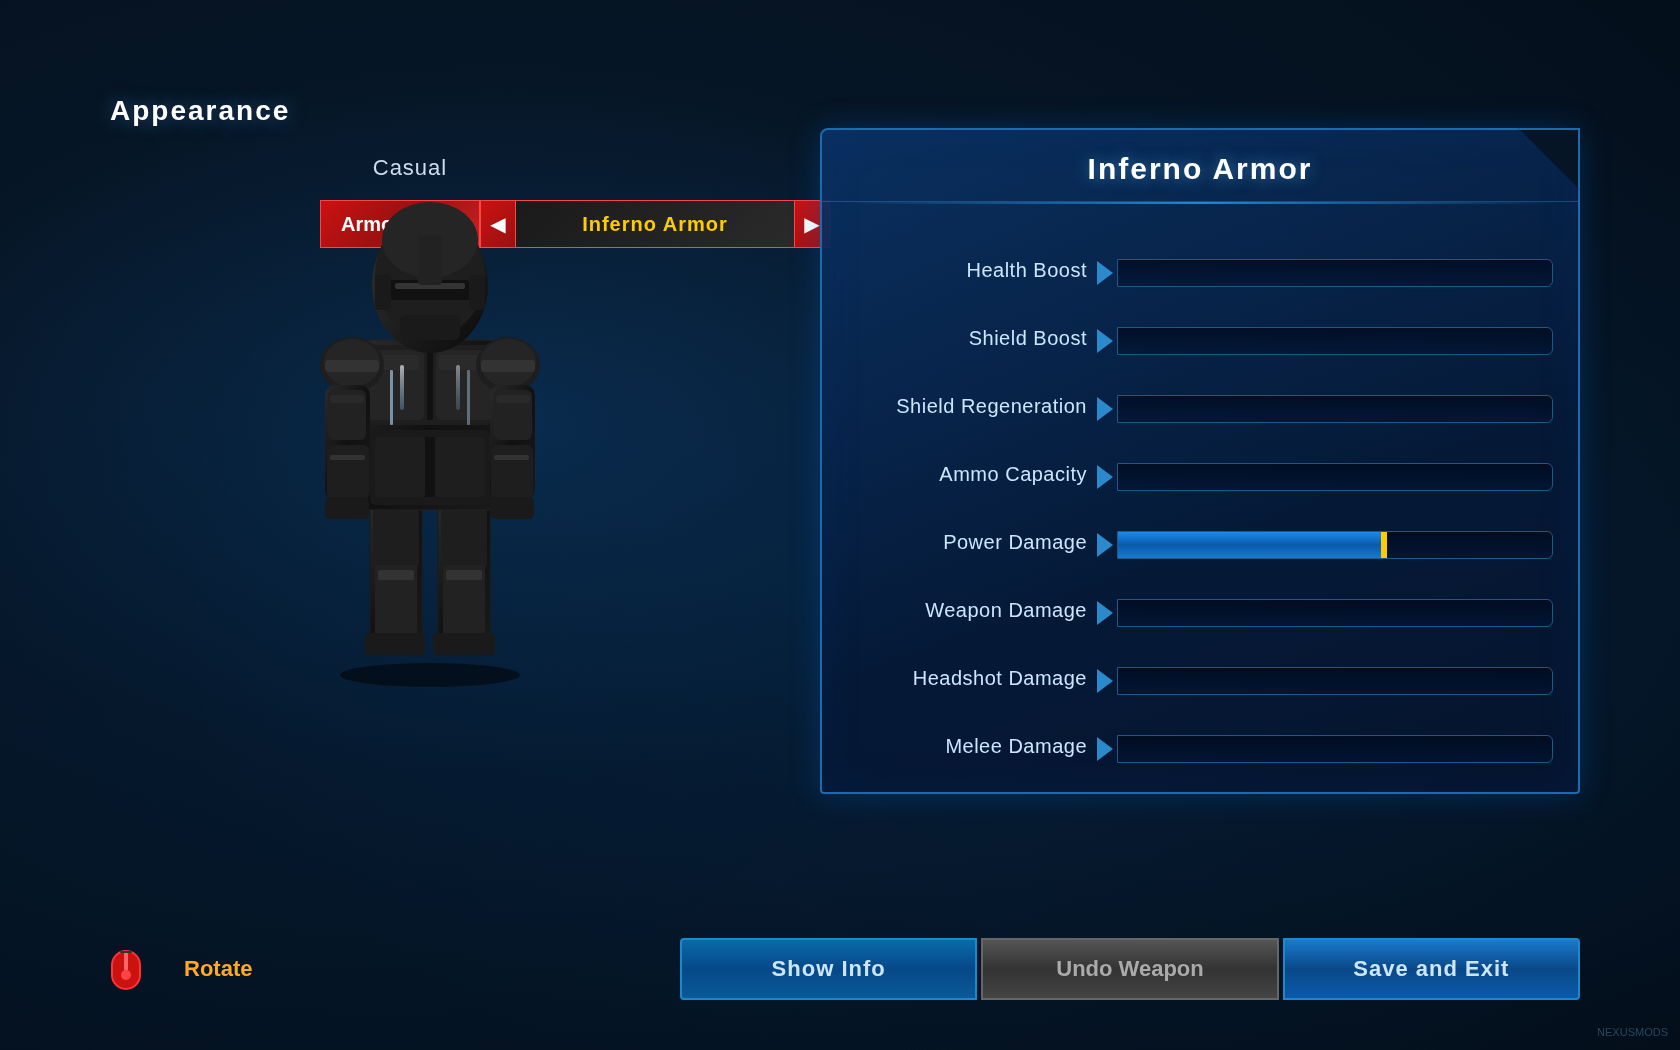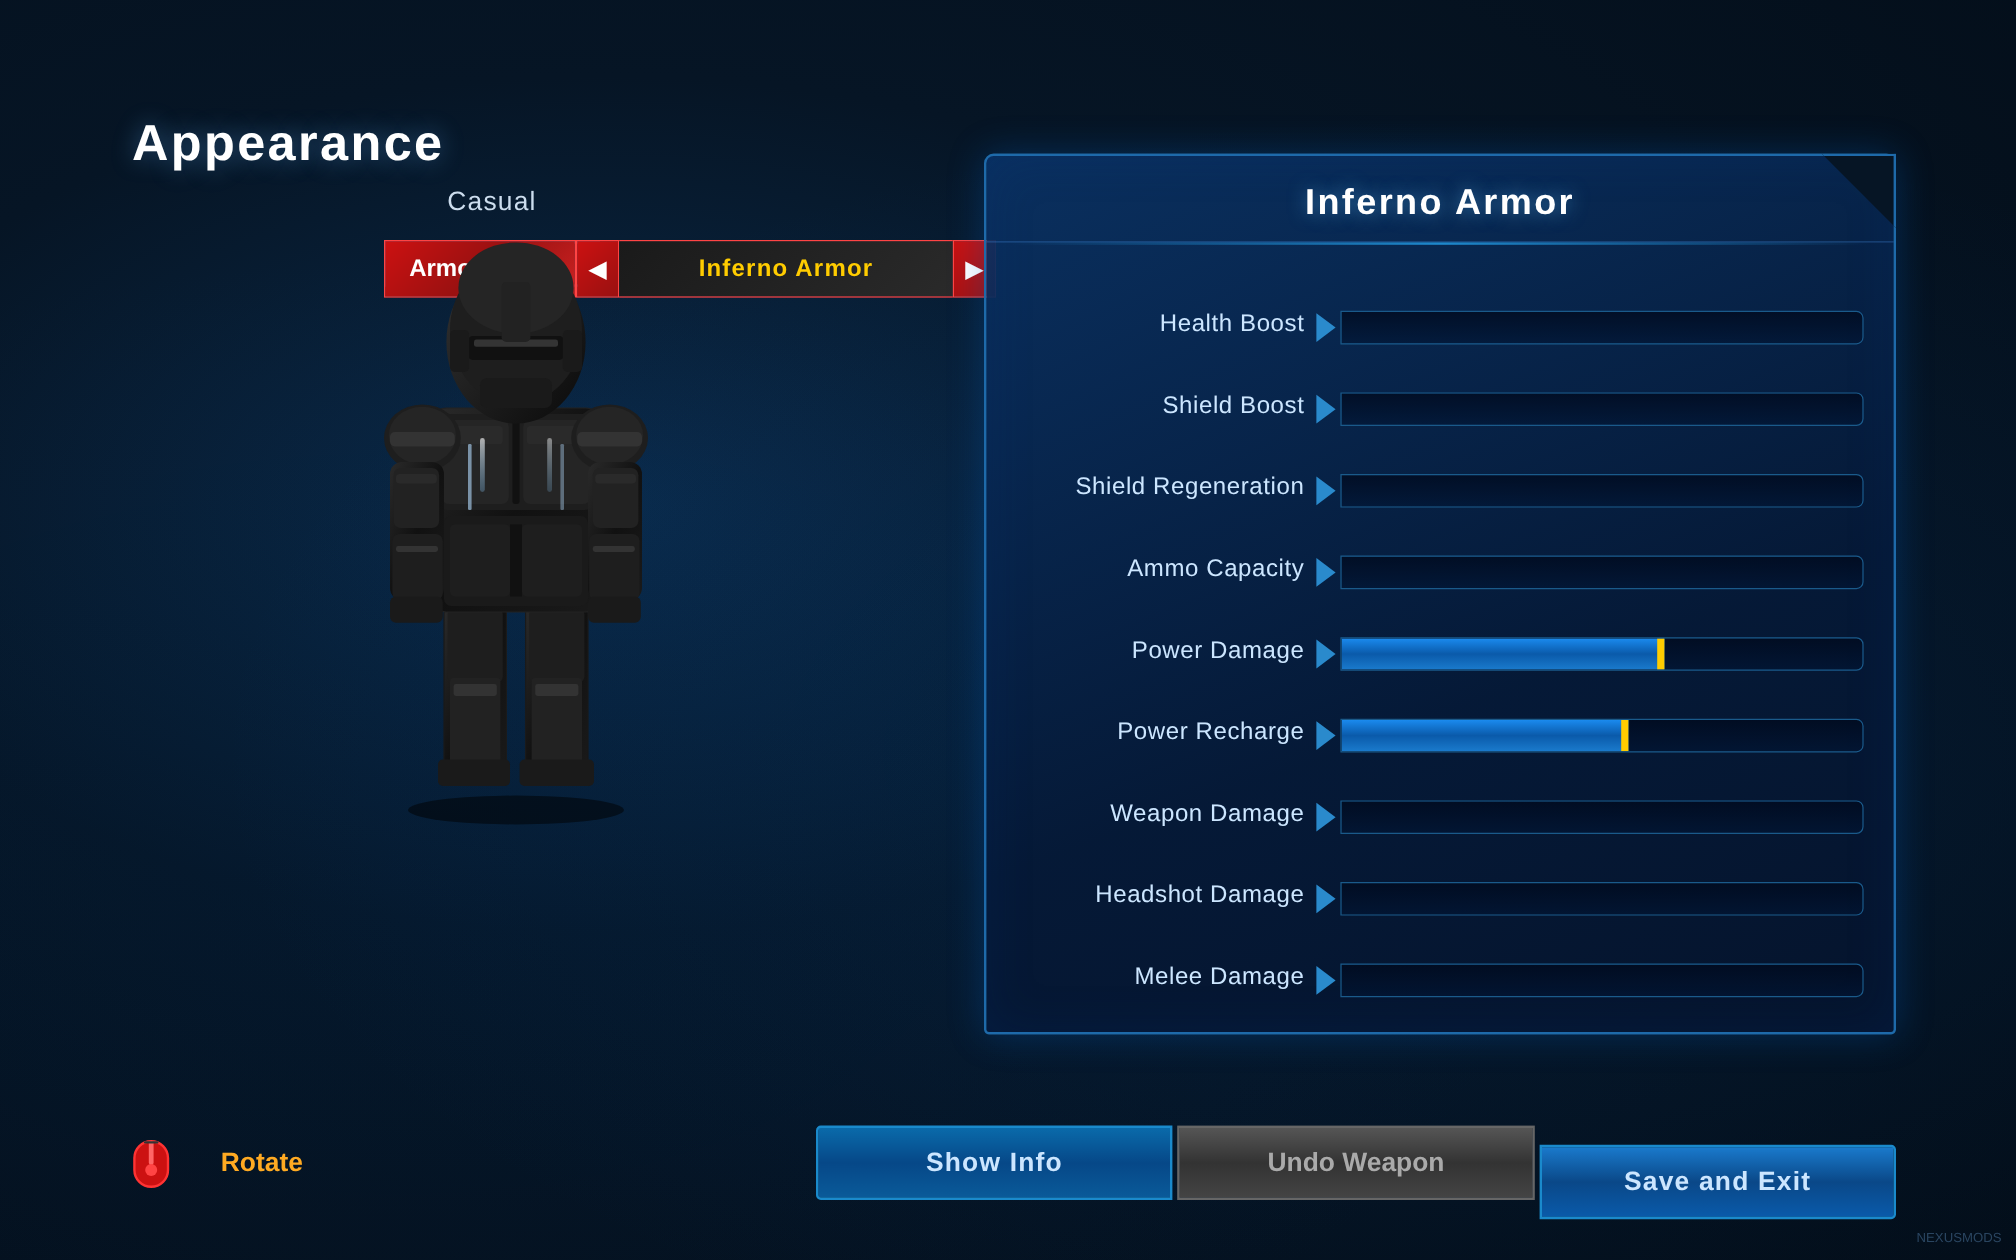--- a/index.html
+++ b/index.html
@@ -23,21 +23,21 @@
         radial-gradient(ellipse at 20% 70%, rgba(0,40,80,0.2) 0%, transparent 50%);
       pointer-events: none;
     }
 
     
     .page-title {
       position: absolute;
       top: 95px;
       left: 110px;
       color: #ffffff;
-      font-size: 42px;
+      font-size: 28px;
       font-weight: bold;
       letter-spacing: 2px;
       text-shadow: 0 0 20px rgba(100,180,255,0.4);
     }
 
     
     .character-area {
       position: absolute;
       left: 80px;
       top: 130px;
@@ -312,21 +312,20 @@
       border: 2px solid #1a8acc;
       border-radius: 0 4px 4px 0;
       color: #cce6ff;
       font-size: 22px;
       font-weight: bold;
       cursor: pointer;
       letter-spacing: 1px;
       display: flex;
       align-items: center;
       justify-content: center;
-      margin-top: 16px;
     }
 
     
     .rotate-area {
       position: absolute;
       bottom: 55px;
       left: 100px;
       display: flex;
       align-items: center;
       gap: 32px;
@@ -528,31 +527,20 @@
         <div class="stat-bar-container">
           <div class="stat-arrow"></div>
           <div class="stat-bar-track">
             <div class="stat-bar-fill" style="width: 62%;">
               <div class="stat-bar-marker"></div>
             </div>
           </div>
         </div>
       </div>
       <div class="stat-row">
-        <div class="stat-label">Power Recharge</div>
-        <div class="stat-bar-container">
-          <div class="stat-arrow"></div>
-          <div class="stat-bar-track">
-            <div class="stat-bar-fill" style="width: 55%;">
-              <div class="stat-bar-marker"></div>
-            </div>
-          </div>
-        </div>
-      </div>
-      <div class="stat-row">
         <div class="stat-label">Weapon Damage</div>
         <div class="stat-bar-container">
           <div class="stat-arrow"></div>
           <div class="stat-bar-track">
             <div class="stat-bar-fill no-fill" style="width: 0%;"></div>
           </div>
         </div>
       </div>
       <div class="stat-row">
         <div class="stat-label">Headshot Damage</div>

